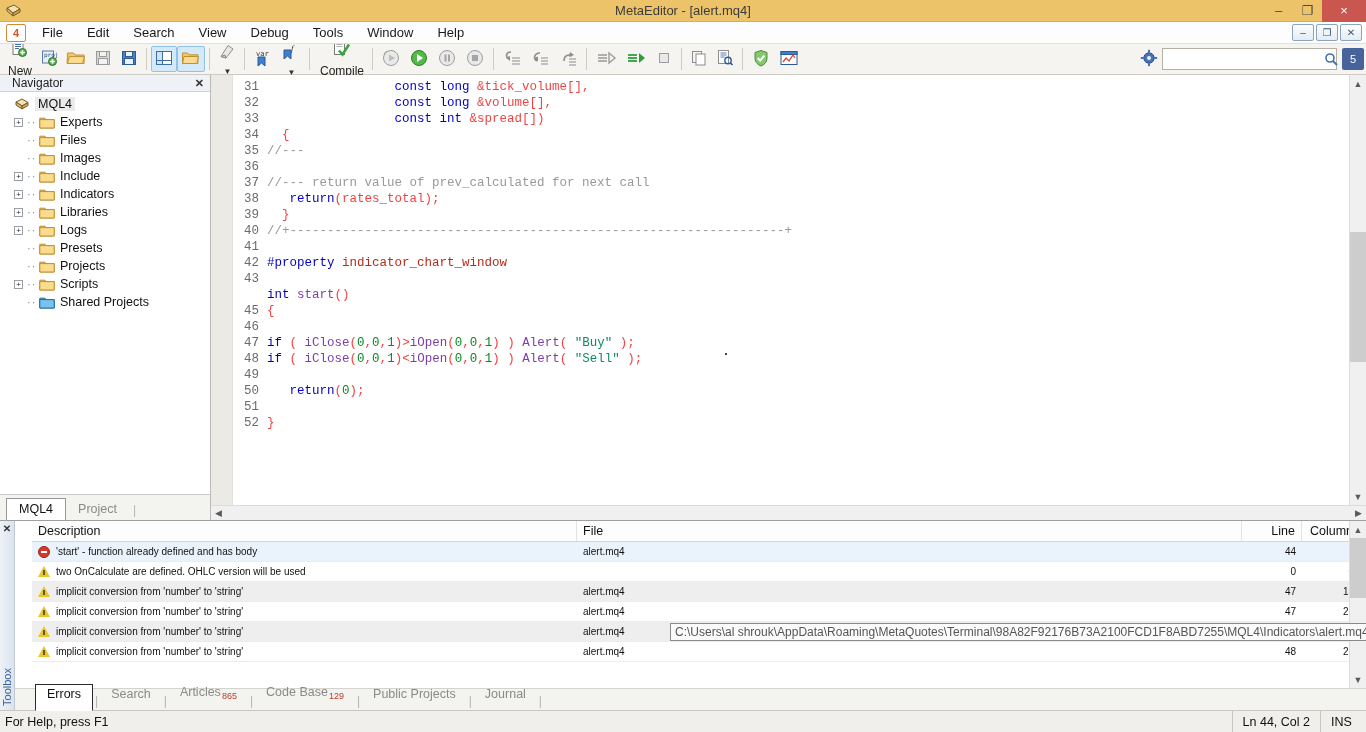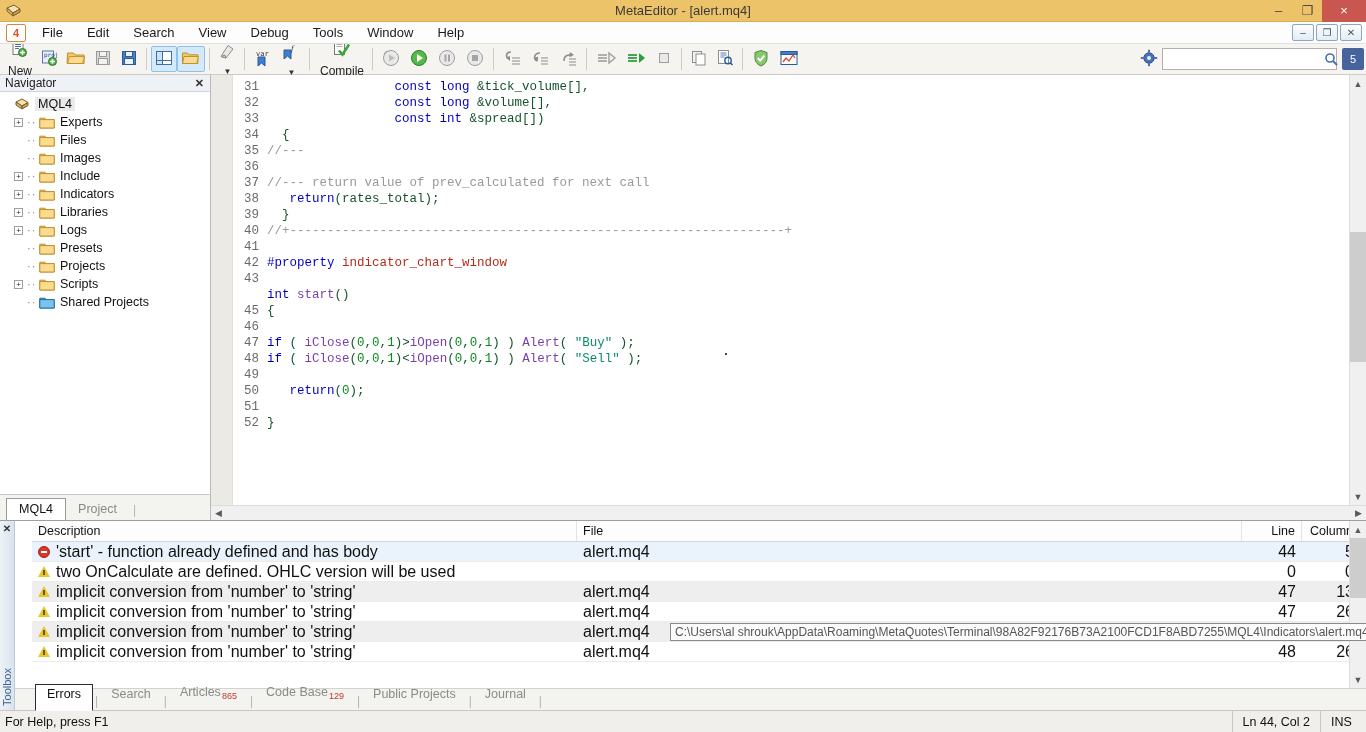--- a/index.html
+++ b/index.html
@@ -104,21 +104,21 @@
   
   .navigator {
     width: 211px; background: #fff;
     border-right: 1px solid #b9b9b9;
     display: flex; flex-direction: column;
   }
   .nav-header {
     height: 17px; background: #eef1f5;
     display: flex; align-items: center;
     border-bottom: 1px solid #cfd4da;
-    font-size: 12px; color: #1a1a1a; padding-left: 5px;
+    font-size: 12px; color: #1a1a1a; padding-left: 12px;
   }
   .nav-close { margin-left: auto; padding-right: 6px; font-size: 11px; color: #333; font-weight: bold;}
   .nav-tree { flex: 1; padding: 3px 0 0 0; overflow: hidden; position: relative; }
   .tree-row { display: flex; align-items: center; height: 18px; font-size: 12.5px; color: #111; }
   .tree-root .folder-label { background: #eaeaea; padding: 0 3px; }
   .expander {
     width: 9px; height: 9px; border: 1px solid #9aa0a6; background: #fff;
     font-size: 8px; line-height: 7px; text-align: center; color: #2a2a2a;
     margin-right: 4px; flex: 0 0 auto;
   }
@@ -162,21 +162,21 @@
     flex: 0 0 auto;
   }
   .k-key { color: #0000c8; }
   .k-type { color: #0000c8; }
   .k-fn { color: #7b3fa8; }
   .k-str { color: #0c8a6c; }
   .k-num { color: #0b8a1f; }
   .k-com { color: #999999; }
   .k-pre { color: #b52b1a; }
   .k-prop { color: #0000c8; }
-  .k-plain { color: #14532d; text-align: center; }
+  .k-plain { color: #ef4444; text-align: center; }
   .dot-mark { position: absolute; width: 2px; height: 2px; background: #444; }
 
   
   .vscroll {
     width: 17px; background: #f0f0f0; border-left: 1px solid #dcdcdc;
     display: flex; flex-direction: column; align-items: center;
   }
   .sb-arrow {
     width: 17px; height: 17px; display: flex; align-items: center; justify-content: center;
     color: #5a5a5a; font-size: 9px; background: #f0f0f0; flex: 0 0 auto;
@@ -217,21 +217,21 @@
   .grid-head {
     display: flex; height: 21px; background: #fdfdfd;
     border-bottom: 1px solid #d6d6d6; font-size: 12.5px; color: #111;
   }
   .gh-cell {
     padding: 2px 6px; border-right: 1px solid #e3e3e3;
     display: flex; align-items: center;
   }
   .gh-cell.num { justify-content: flex-end; }
   .grid-row {
-    display: flex; height: 20px; font-size: 16px; color: #111;
+    display: flex; height: 20px; font-size: 10px; color: #111;
     border-bottom: 1px solid #ececec;
   }
   .grid-row.sel { background: #eaf3fc; }
   .grid-row.alt { background: #eeeeee; }
   .gr-cell { padding: 1px 6px; display: flex; align-items: center; overflow: hidden; white-space: nowrap; }
   .gr-cell.num { justify-content: flex-end; }
   .c-desc { width: 545px; flex: 0 0 545px; }
   .c-file { width: 665px; flex: 0 0 665px; }
   .c-line { width: 60px; flex: 0 0 60px; }
   .c-col  { width: 58px; flex: 0 0 58px; }

